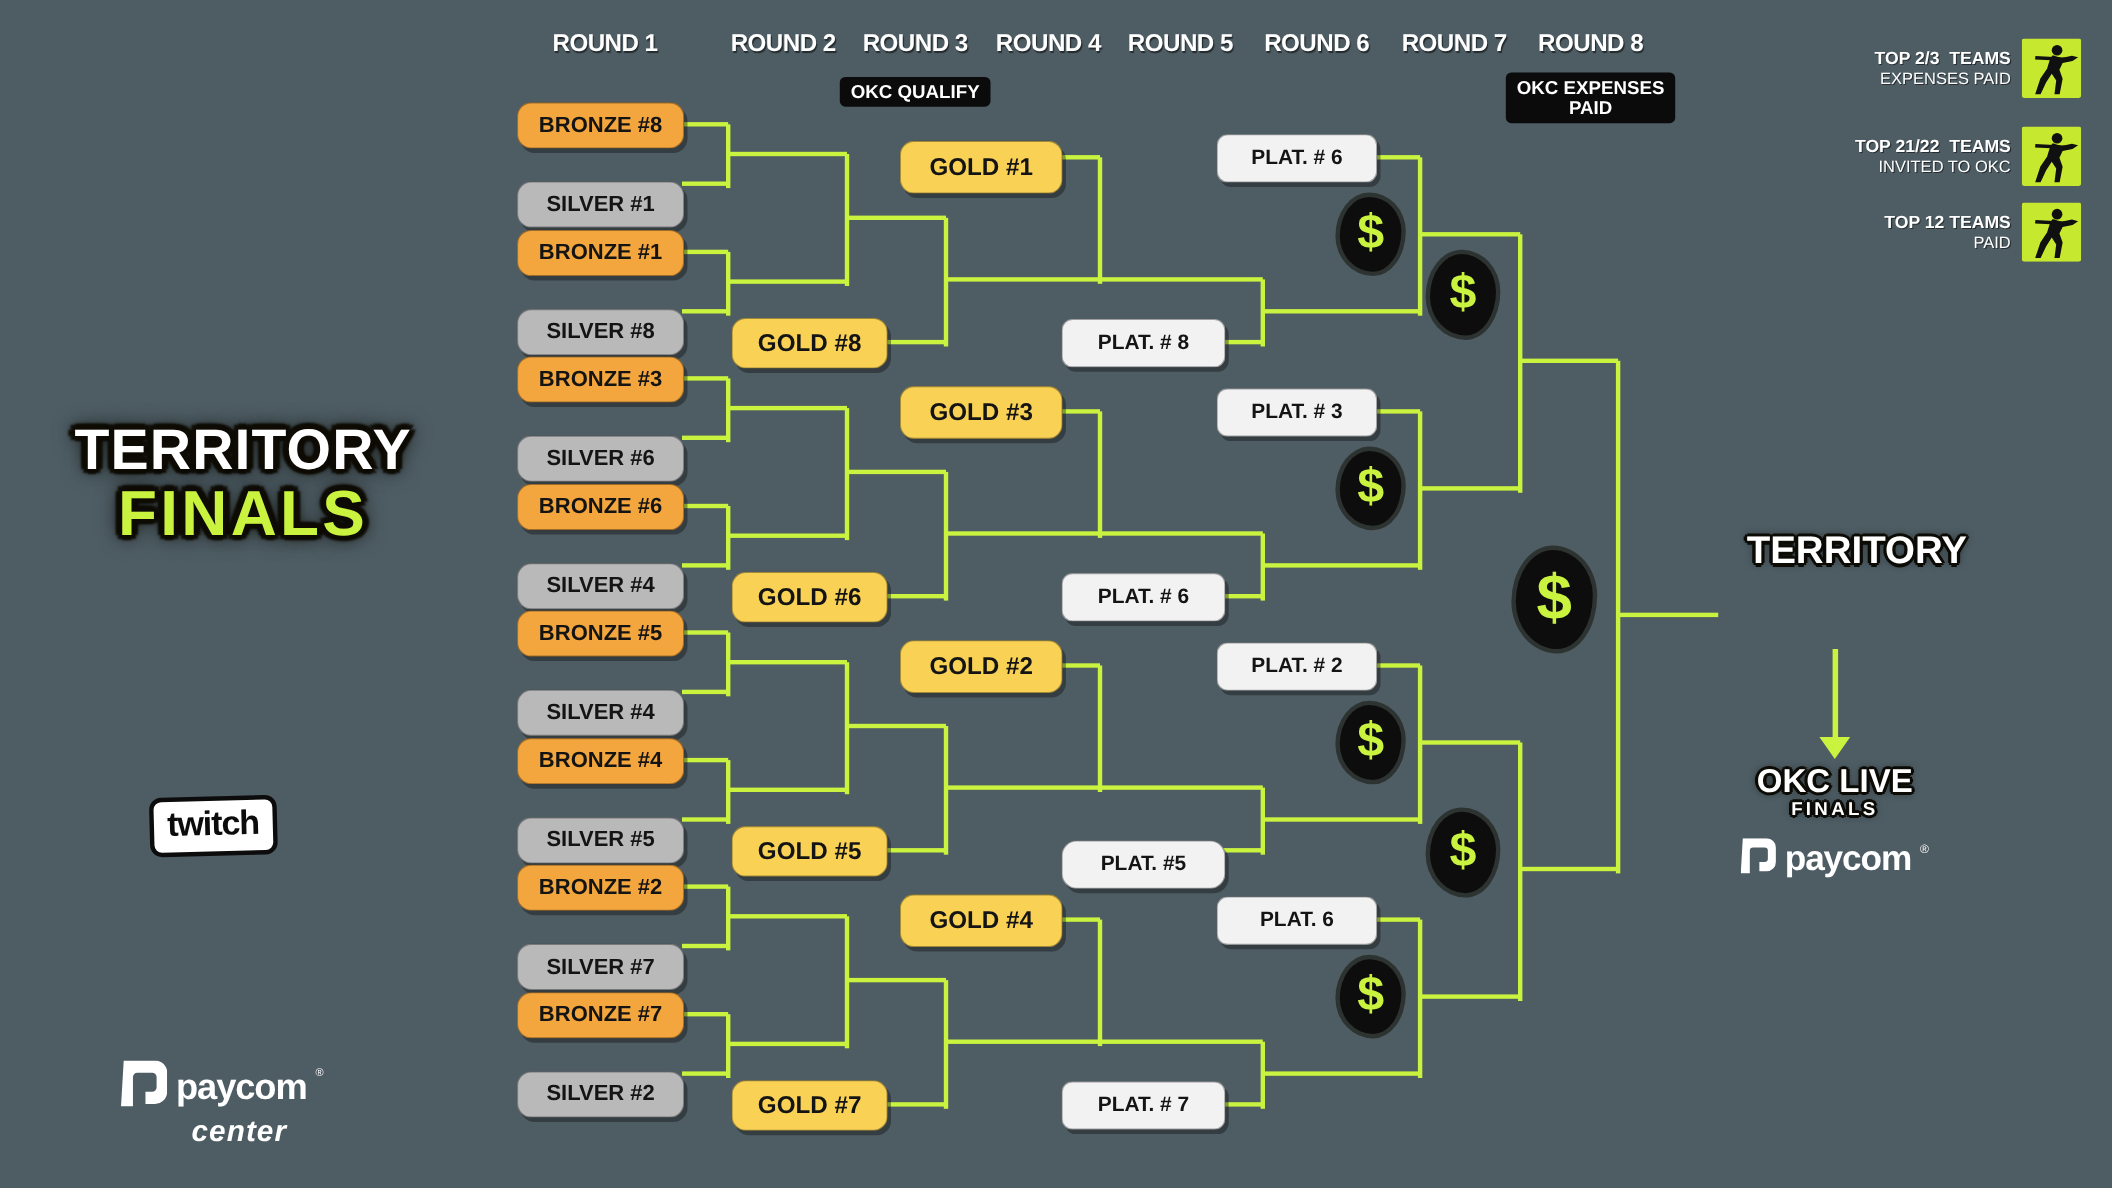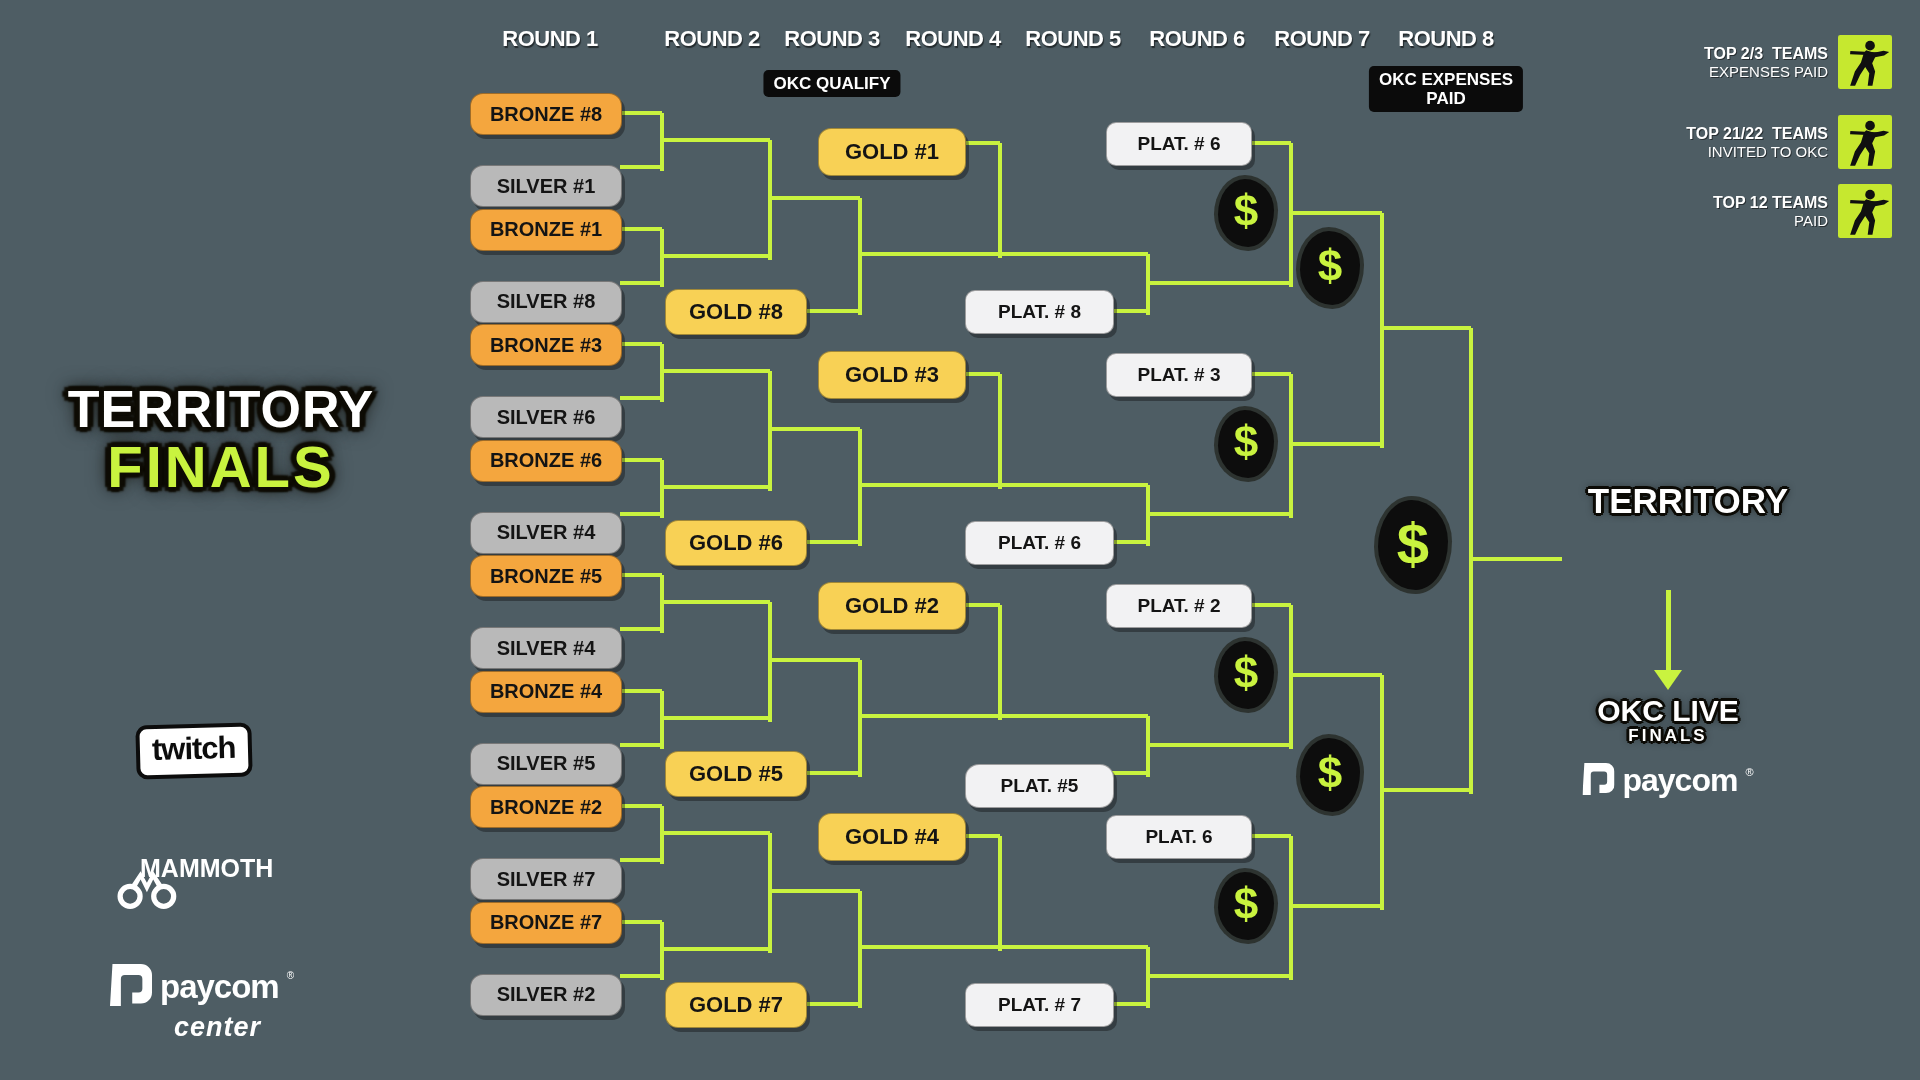--- a/index.html
+++ b/index.html
@@ -98,30 +98,20 @@
   <div class="logo">
     <div class="logo-l1 outline-lg">TERRITORY</div>
     <div class="logo-l2 outline-lg">FINALS</div>
   </div>
 
 
   <div class="twitch">
     <span>twitch</span>
   </div>
 
-  <div class="mammoth">
-    <svg viewBox="0 0 64 40" width="70" height="42">
-      <g fill="none" stroke="#fff" stroke-width="5">
-        <circle cx="14" cy="27" r="9.5"></circle>
-          <circle cx="46" cy="27" r="9.5"></circle>
-      </g>
-      <path fill="#fff" d="M14 18 L24 3 L30 14 L36 3 L46 18 L40 18 L36 11 L30 23 L24 11 L20 18 Z"></path>
-    </svg>
-    <span class="nm">MAMMOTH</span>
-  </div>
 
   <div class="pcc">
     <div class="row">
       <span>
         <svg viewBox="0 0 34 34" width="42" height="42">
             <path fill="#fff" fill-rule="evenodd" d="M2 0 h23 a9 9 0 0 1 9 9 v14 a9 9 0 0 1 -9 9 h-7 v-9 h5 a3.2 3.2 0 0 0 3.2 -3.2 v-7.6 a3.2 3.2 0 0 0 -3.2 -3.2 h-11 a3.2 3.2 0 0 0 -3.2 3.2 v21.8 h-8.8 z"></path>
           </svg>
       </span>
       <span class="nm">paycom</span>
       <span class="rg">®</span>

